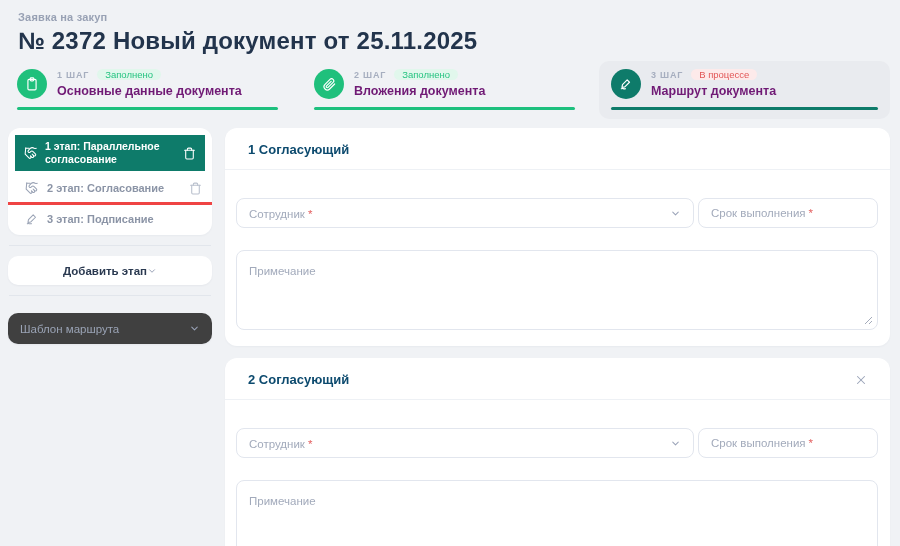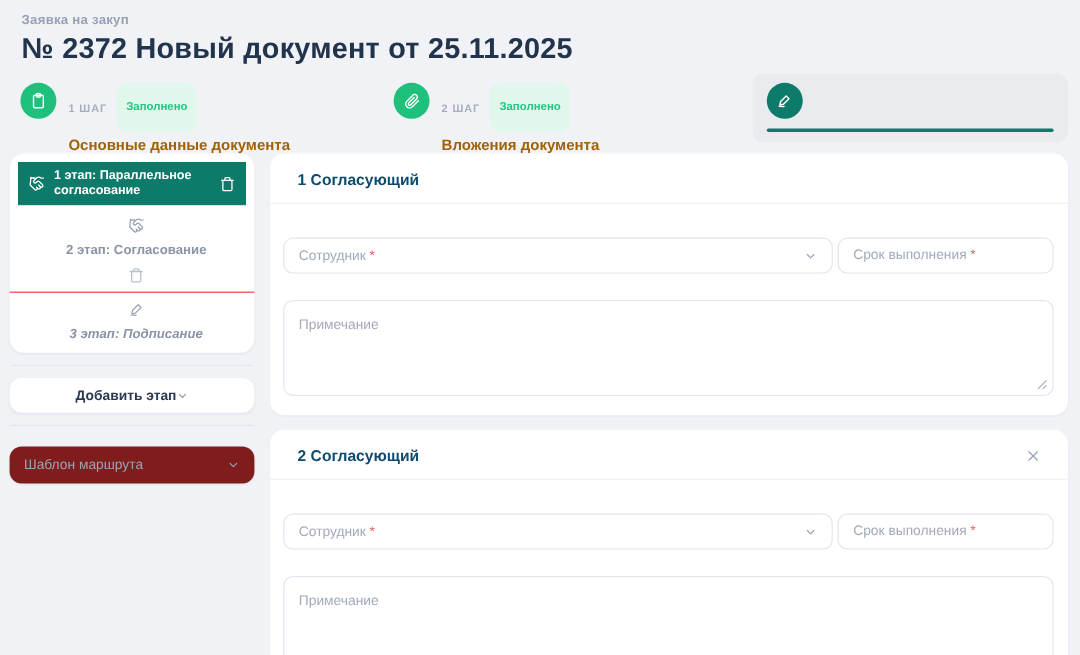--- a/index.html
+++ b/index.html
@@ -10,70 +10,70 @@
     color:#22344c;
   }
   svg { display:block; }
 
   
   .header { padding:11px 20px 0 18px; }
   .breadcrumb { font-size:11px; font-weight:700; color:#98a1b4; letter-spacing:.2px; }
   .page-title { font-size:24px; font-weight:800; color:#22344c; margin-top:4px; letter-spacing:.2px; }
 
   
-  .steps { display:grid; grid-template-columns:285px 285px 1fr; gap:26px; margin:6px 10px 0 5px; }
+  .steps { display:grid; grid-template-columns:285px 285px 1fr; gap:12px; margin:6px 10px 0 5px; }
   .step { display:flex; flex-direction:column; padding:8px 12px 9px 12px; border-radius:10px; height:58px; }
   .step.active { background:#e9ebef; }
   .step-inner { display:flex; gap:10px; align-items:flex-start; }
   .step-circle { width:30px; height:30px; border-radius:50%; background:#1fc07c; flex-shrink:0;
                  display:flex; align-items:center; justify-content:center; color:#fff; }
   .step-circle.teal { background:#0e7b6a; }
   .step-meta { display:flex; align-items:center; gap:8px; }
   .step-num { font-size:9px; font-weight:700; color:#a6aebf; letter-spacing:.8px; }
-  .badge { font-size:9.5px; font-weight:700; padding:15px 8px; border-radius:9px;text-align:center; }
+  .badge { font-size:9.5px; font-weight:400; padding:0 8px; border-radius:9px;text-align:center; }
   .badge.done { background:#e1f7ec; color:#27c481; }
   .badge.progress { background:#fdeaea; color:#e25757; }
-  .step-title { font-size:12.5px; font-weight:800; color:#a16207; margin-top:4px; }
+  .step-title { font-size:12.5px; font-weight:800; color:#701a75; margin-top:4px; }
   .step-underline { margin-top:auto; height:3px; border-radius:2px; }
   .step-underline.green { background:#1dc07e; }
   .step-underline.teal { background:#0e7b6a; }
 
   
   .content { display:flex; gap:13px; margin:9px 10px 0 8px; align-items:flex-start; }
   .sidebar { width:204px; flex-shrink:0; }
   .main { flex:1; }
 
   .card { background:#fff; border-radius:12px; box-shadow:0 1px 2px rgba(30,45,70,.04); }
 
   
   .stage-list { padding:6px 0 2px 0; }
   .stage-item-selected {
     margin:1px 7px 3px 7px; background:#0e7b6a; border-radius:0;
     padding:5px 9px; display:flex; align-items:center; gap:7px;
     color:#fff; font-size:10.5px; font-weight:700; line-height:13px; cursor:pointer;
   }
   .stage-item { display:flex; align-items:center; gap:8px; padding:7px 10px 7px 17px;
-                color:#8b94a6; font-size:11px; font-weight:600; cursor:pointer;flex-direction:column; }
-  .stage-item + .stage-item { border-top:1px solid #ef4444;font-style:italic; }
+                color:#8b94a6; font-size:11px; font-weight:600; cursor:pointer; }
+  .stage-item + .stage-item { border-top:3px solid #ef4444; }
   .stage-label { flex:1; }
   .stage-icon { color:#9aa3b5; flex-shrink:0; }
   .stage-item-selected .stage-icon { color:#fff; }
   .trash-btn { color:#b9c0cd; flex-shrink:0; cursor:pointer; background:none; border:none; padding:0; }
   .stage-item-selected .trash-btn { color:#fff; }
 
   .side-divider { border:none; border-top:1px solid #e2e6ec; margin:10px 1px; }
 
   .add-stage-btn {
     width:100%; background:#fff; border:none; border-radius:10px; height:29px;
     display:flex; align-items:center; justify-content:center; gap:0;
     font-family:inherit; font-size:11.5px; font-weight:800; color:#2a3950; cursor:pointer;
     box-shadow:0 1px 2px rgba(30,45,70,.05);
   }
   .route-select {
-    margin-top:17px; background:#7f1d1d; border-radius:10px; height:31px; padding:0 12px;
+    margin-top:17px; background:#404040; border-radius:10px; height:31px; padding:0 12px;
     display:flex; align-items:center; justify-content:space-between; cursor:pointer;
     box-shadow:0 1px 2px rgba(30,45,70,.05);
   }
   .route-select .ph { font-size:11.5px; color:#9aa3b5; }
   .chev { color:#9aa3b8; }
 
   
   .appr-card { margin-bottom:12px; }
   .card-header { display:flex; align-items:center; justify-content:space-between;
                  padding:14px 22px 12px 23px; border-bottom:1px solid #eef1f5; }
@@ -139,20 +139,27 @@
   </div>
 
   <div class="step active">
     <div class="step-inner">
       <div class="step-circle teal">
         <svg width="14" height="14" viewBox="0 0 24 24" fill="none" stroke="currentColor" stroke-width="2" stroke-linecap="round" stroke-linejoin="round">
             <path d="M14 5l4 4-8 8-5 1 1-5 8-8z"></path>
             <path d="M4 20c2.5-1.2 4 1.2 7 0"></path>
           </svg>
       </div>
+      <div>
+        <div class="step-meta">
+          <span class="step-num">3 ШАГ</span>
+          <span class="badge progress">В процессе</span>
+        </div>
+        <div class="step-title">Маршрут документа</div>
+      </div>
     </div>
     <div class="step-underline teal"></div>
   </div>
 </div>
 
 <div class="content">
 
   <div class="sidebar">
     <div class="card stage-list">
 

